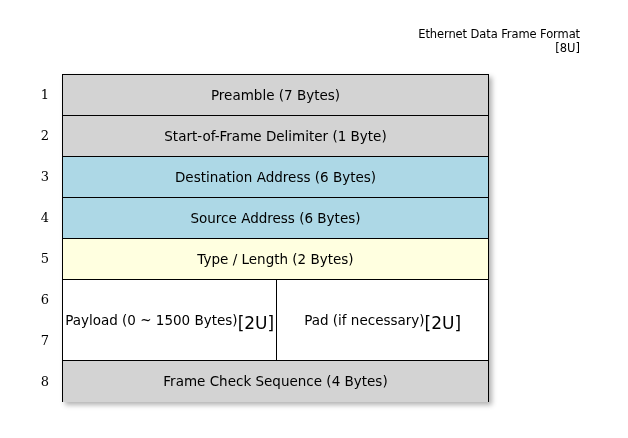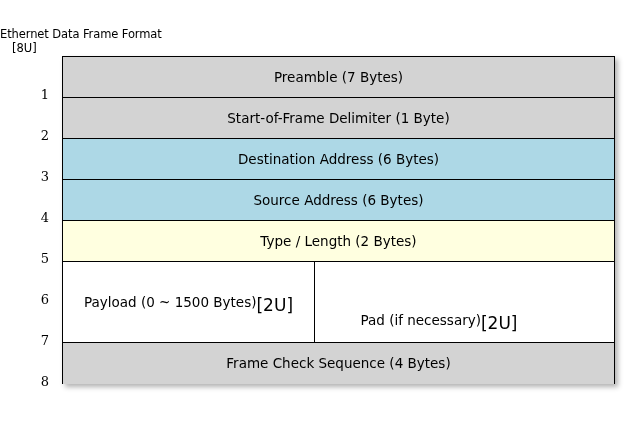--- a/index.html
+++ b/index.html
@@ -16,21 +16,21 @@
     font-family: "DejaVu Sans", "Liberation Sans", sans-serif;
     color: #000000;
   }
 
   
   #title-block {
     position: absolute;
     left: 0;
     top: 28px;
     width: 580px;
-    text-align: left;
+    text-align: right;
     line-height: 1.15;
   }
   #title-block .title-main {
     display: block;
     font-size: 11.5px;
     font-weight: 400;
     letter-spacing: -0.1px;
   }
   #title-block .title-sub {
     display: block;
@@ -54,22 +54,22 @@
     text-align: center;
     font-size: 13px;
     font-family: "DejaVu Serif", "Liberation Serif", serif;
     line-height: 1;
   }
 
   
   #frame-table {
     position: absolute;
     left: 62px;
-    top: 56px;
-    width: 553px;
+    top: 74px;
+    width: 427px;
     height: 328px;
     box-sizing: border-box;
     border: 1.5px solid #000000;
     background: #ec4899;
     box-shadow: 3px 3px 5px rgba(0,0,0,0.30);
   }
 
   .frame-row {
     position: relative;
     box-sizing: border-box;
@@ -109,21 +109,20 @@
     align-items: center;
     justify-content: center;
     height: 100%;
   }
   .split-cell.left {
     width: 252px;
     border-right: 1.5px solid #000000;
   }
   .split-cell.right {
     width: 248px;
-    margin-top: 18px;
   }
   .split-cell .line1 {
     font-size: 13.5px;
     white-space: nowrap;
   }
   .split-cell .line2 {
     font-size: 17px;
     margin-top: 5px;
     white-space: nowrap;
   }

